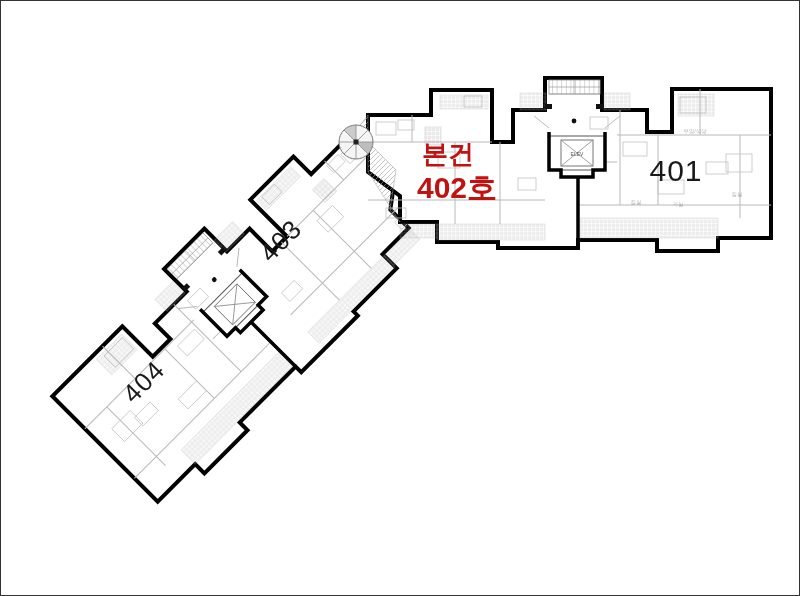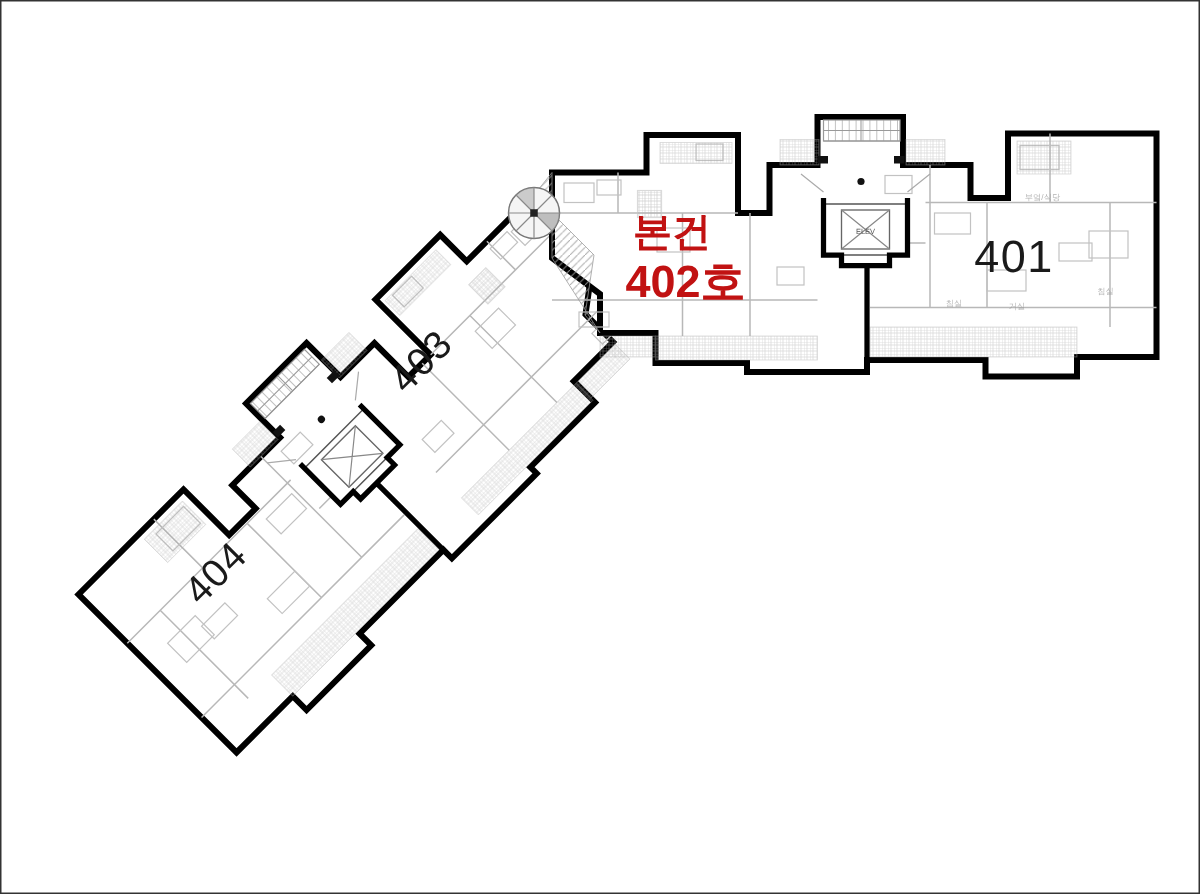--- a/index.html
+++ b/index.html
@@ -1,19 +1,20 @@
 <!DOCTYPE html>
 <html><head>
 <meta charset="utf-8">
 <style>
   html,body{margin:0;padding:0;background:#ffffff;}
   .stage{
     width:800px;height:596px;position:relative;background:#ffffff;
     font-family:"Liberation Sans","DejaVu Sans",sans-serif;
     overflow:hidden;
+    text-align:center;
   }
   svg{display:block;}
   text{font-family:"Liberation Sans","DejaVu Sans",sans-serif;}
   .unit-label{fill:#1a1a1a;font-weight:400;}
   .subject-label{font-weight:bold;}
   .room-label{fill:#9a9a9a;opacity:.75;}
   .elev-label{fill:#555;}
 </style>
 </head>
 <body>

